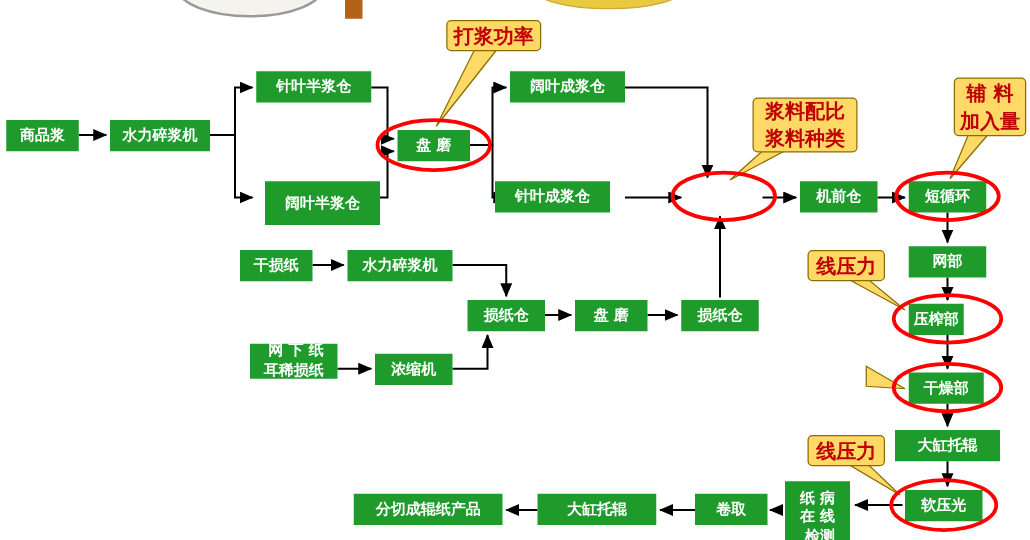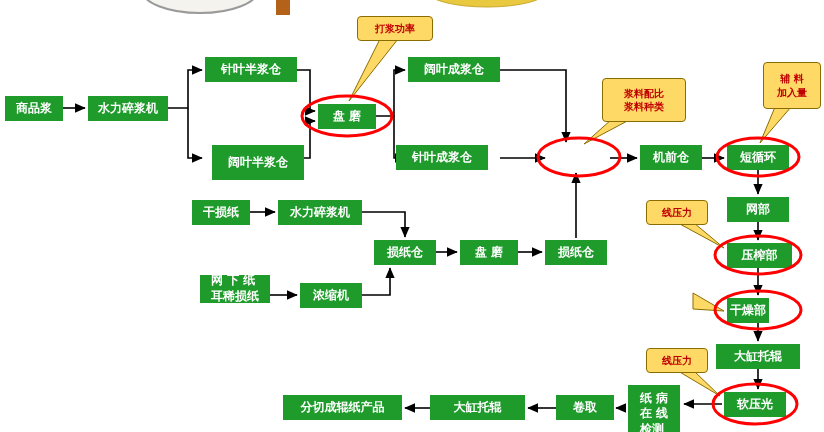--- a/index.html
+++ b/index.html
@@ -10,27 +10,27 @@
     background:#ffffff; overflow:hidden;
   }
   svg.layer { position:absolute; left:0; top:0; pointer-events:none; }
   #layer-lines { z-index:1; }
   #layer-marks { z-index:3; }
   .node {
     position:absolute; z-index:2;
     background:var(--node_bg,#1f9b2c); color:var(--node_text,#fff);
     font-weight:bold; font-size:12px; line-height:1.3;
     display:flex; align-items:center; justify-content:center;
-    text-align:left; white-space:pre-line;
+    text-align:right; white-space:pre-line;
   }
   .callout {
     position:absolute; z-index:2;
     background:var(--callout_bg,#ffd966); color:var(--callout_text,#c00000);
     border:1px solid var(--callout_border,#8a6d00);
-    font-weight:bold; font-size:10px; line-height:1.35;
+    font-weight:bold; font-size:16px; line-height:1.35;
     display:flex; align-items:center; justify-content:center;
     text-align:center; white-space:pre-line; border-radius:4px;
   }
 </style>
 </head>
 <body>
 
 <div id="canvas">
 
   <svg id="layer-lines" class="layer" width="824" height="432" viewBox="0 0 824 432">
@@ -90,22 +90,22 @@
   <div class="node" style="left:5px;top:96px;width:58px;height:25px">商品浆</div>
   <div class="node" style="left:88px;top:96px;width:80px;height:25px">水力碎浆机</div>
   <div class="node" style="left:205px;top:57px;width:92px;height:25px">针叶半浆仓</div>
   <div class="node" style="left:212px;top:145px;width:92px;height:35px">阔叶半浆仓</div>
   <div class="node" style="left:318px;top:104px;width:58px;height:25px">盘 磨</div>
   <div class="node" style="left:408px;top:57px;width:92px;height:25px">阔叶成浆仓</div>
   <div class="node" style="left:396px;top:145px;width:92px;height:25px">针叶成浆仓</div>
   <div class="node" style="left:640px;top:145px;width:62px;height:25px">机前仓</div>
   <div class="node" style="left:727px;top:145px;width:62px;height:25px">短循环</div>
   <div class="node" style="left:727px;top:197px;width:62px;height:25px">网部</div>
-  <div class="node" style="left:727px;top:243px;width:65px;height:25px">压榨部</div>
-  <div class="node" style="left:727px;top:298px;width:42px;height:25px">干燥部</div>
+  <div class="node" style="left:727px;top:243px;width:44px;height:25px">压榨部</div>
+  <div class="node" style="left:727px;top:298px;width:60px;height:25px">干燥部</div>
   <div class="node" style="left:716px;top:344px;width:84px;height:25px">大缸托辊</div>
   <div class="node" style="left:724px;top:392px;width:62px;height:25px">软压光</div>
   <div class="node" style="left:628px;top:385px;width:52px;height:58px">纸 病
 在 线
 检测</div>
   <div class="node" style="left:556px;top:395px;width:58px;height:25px">卷取</div>
   <div class="node" style="left:430px;top:395px;width:95px;height:25px">大缸托辊</div>
   <div class="node" style="left:283px;top:395px;width:119px;height:25px">分切成辊纸产品</div>
   <div class="node" style="left:192px;top:200px;width:58px;height:25px">干损纸</div>
   <div class="node" style="left:278px;top:200px;width:84px;height:25px">水力碎浆机</div>

